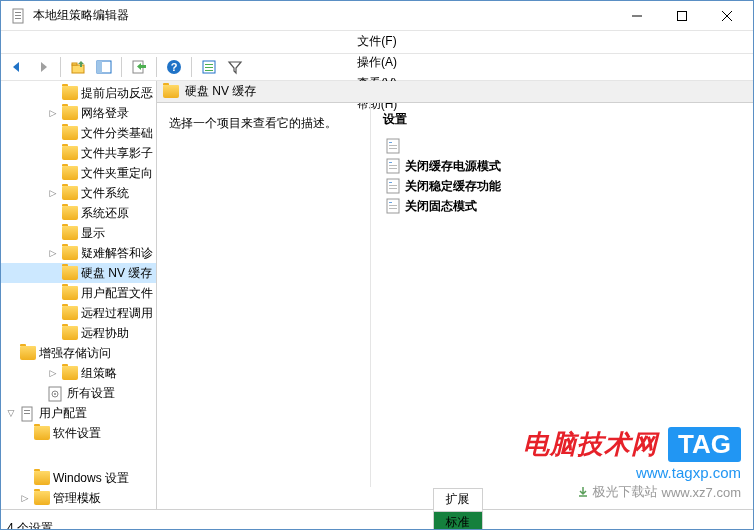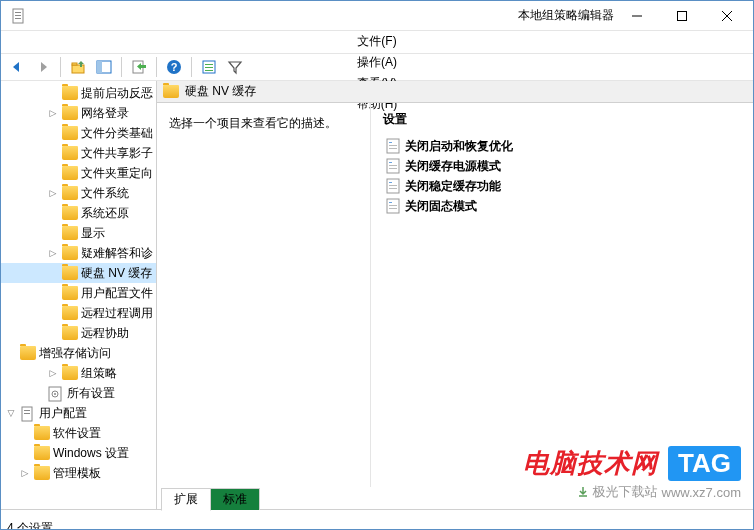--- a/index.html
+++ b/index.html
@@ -1,20 +1,20 @@
 <!DOCTYPE html>
 <html><head>
   <meta charset="utf-8">
   <style>
     * { margin: 0; padding: 0; box-sizing: border-box; font-family: "Microsoft YaHei", "Segoe UI", sans-serif; }
     body { width: 754px; height: 530px; background: #fff; border: 1px solid #5a8fc4; overflow: hidden; position: relative; }
     
     .titlebar { height: 30px; background: #fff; display: flex; align-items: center; padding: 0 4px; border-bottom: 1px solid #e5e5e5; }
     .titlebar-icon { width: 16px; height: 16px; margin: 0 6px; }
-    .titlebar-title { font-size: 12px; flex: 1; text-align: right; }
+    .titlebar-title { font-size: 12px; flex: 1; }
     .titlebar-controls { display: flex; gap: 0; }
     .titlebar-btn { width: 45px; height: 28px; display: flex; align-items: center; justify-content: center; cursor: default; }
     
     .menubar { height: 22px; display: flex; align-items: center; padding: 0 4px; font-size: 12px; flex-direction: column; }
     .menubar-item { padding: 2px 8px; cursor: default; }
     
     .toolbar { height: 28px; display: flex; align-items: center; padding: 2px 4px; gap: 2px; border-top: 1px solid #e5e5e5; border-bottom: 1px solid #e5e5e5; }
     .toolbar-btn { width: 24px; height: 24px; display: flex; align-items: center; justify-content: center; cursor: default; }
     .toolbar-sep { width: 1px; height: 20px; background: #d0d0d0; margin: 0 3px; }
     
@@ -33,21 +33,21 @@
     .main-pane { flex: 1; display: flex; flex-direction: column; }
     .main-header { height: 22px; background: #f0f0f0; border-bottom: 1px solid #d0d0d0; display: flex; align-items: center; padding: 0 6px; font-size: 12px; }
     .main-header .folder { width: 16px; height: 13px; margin-right: 6px; }
     .main-body { flex: 1; display: flex; }
     .desc-col { width: 214px; border-right: 1px solid #e5e5e5; padding: 12px; font-size: 12px; }
     .list-col { flex: 1; padding: 8px 12px; font-size: 12px; font-weight: bold; }
     .list-header { font-size: 12px; margin-bottom: 8px; }
     .list-item { display: flex; align-items: center; height: 20px; padding: 0 2px; cursor: default; }
     .list-icon { width: 16px; height: 16px; margin-right: 4px; display: inline-flex; align-items: center; justify-content: center; }
     
-    .tabs { height: 22px; display: flex; align-items: center; border-top: none; padding-left: 4px; }
+    .tabs { height: 22px; display: flex; align-items: center; border-top: none; padding-left: 4px; flex-direction: column; }
     .tab { padding: 2px 12px; font-size: 12px; border: 1px solid #d0d0d0; border-bottom: none; margin-right: -1px; background: #15803d; cursor: default; position: relative; top: 1px; }
     .tab.active { background: #fff; border-bottom: 1px solid #fff; }
     
     .statusbar { height: 37px; border-top: 1px solid #d0d0d0; font-size: 12px; padding: 2px 6px; display: flex; align-items: center; }
     
     .watermark { position: absolute; right: 12px; bottom: 28px; text-align: right; pointer-events: none; }
     .wm-row { display: flex; align-items: center; gap: 10px; justify-content: flex-end; }
     .wm-main { font-size: 26px; font-weight: bold; color: #e62129; letter-spacing: 1px; font-style: italic; }
     .wm-tag { background: #2196f3; color: #fff; font-size: 26px; font-weight: bold; padding: 2px 10px; border-radius: 3px; }
     .wm-url { font-size: 15px; color: #2196f3; margin-top: 2px; }
@@ -242,21 +242,21 @@
             <rect x="4" y="4" width="6" height="1" fill="#888"></rect>
             <rect x="4" y="7" width="6" height="1" fill="#888"></rect>
           </svg></span>
         <span>用户配置</span>
       </div>
       <div class="tree-item" style="padding-left: 18px;">
         <span class="tree-toggle"></span>
         <span class="tree-icon folder"></span>
         <span>软件设置</span>
       </div>
-      <div class="tree-item" style="padding-left: 18px;">
+      <div class="tree-item" style="padding-left: 18px; margin-top: 25px;">
         <span class="tree-toggle"></span>
         <span class="tree-icon folder"></span>
         <span>Windows 设置</span>
       </div>
       <div class="tree-item" style="padding-left: 18px;">
         <span class="tree-toggle">▷</span>
         <span class="tree-icon folder"></span>
         <span>管理模板</span>
       </div>
     </div>
@@ -275,21 +275,20 @@
         <div id="settings-list">
             <div class="list-item">
               <span class="list-icon">
                 <svg width="14" height="16" viewBox="0 0 14 16">
                   <rect x="1" y="1" width="12" height="14" fill="#fff" stroke="#999"></rect>
                   <rect x="3" y="4" width="3" height="1" fill="#6aa3e0"></rect>
                   <rect x="3" y="7" width="8" height="1" fill="#bbb"></rect>
                   <rect x="3" y="10" width="8" height="1" fill="#bbb"></rect>
                 </svg>
               </span>
-              <span>关闭启动和恢复优化</span>
             </div>
             <div class="list-item">
               <span class="list-icon">
                 <svg width="14" height="16" viewBox="0 0 14 16">
                   <rect x="1" y="1" width="12" height="14" fill="#fff" stroke="#999"></rect>
                   <rect x="3" y="4" width="3" height="1" fill="#6aa3e0"></rect>
                   <rect x="3" y="7" width="8" height="1" fill="#bbb"></rect>
                   <rect x="3" y="10" width="8" height="1" fill="#bbb"></rect>
                 </svg>
               </span>
@@ -329,20 +328,21 @@
 
 <div class="statusbar">
   <span>4 个设置</span>
 </div>
 
 <div class="watermark">
   <div class="wm-row">
     <span class="wm-main">电脑技术网</span>
     <span class="wm-tag">TAG</span>
   </div>
+  <div class="wm-url">www.tagxp.com</div>
   <div class="wm-sub">
     <svg width="12" height="12" viewBox="0 0 12 12">
         <path d="M6 1 L6 7 M3 5 L6 8 L9 5 M2 10 L10 10" stroke="#5a9e5a" stroke-width="1.5" fill="none"></path>
       </svg>
     <span>极光下载站</span>
     <span>www.xz7.com</span>
   </div>
 </div>
 
 </body></html>

